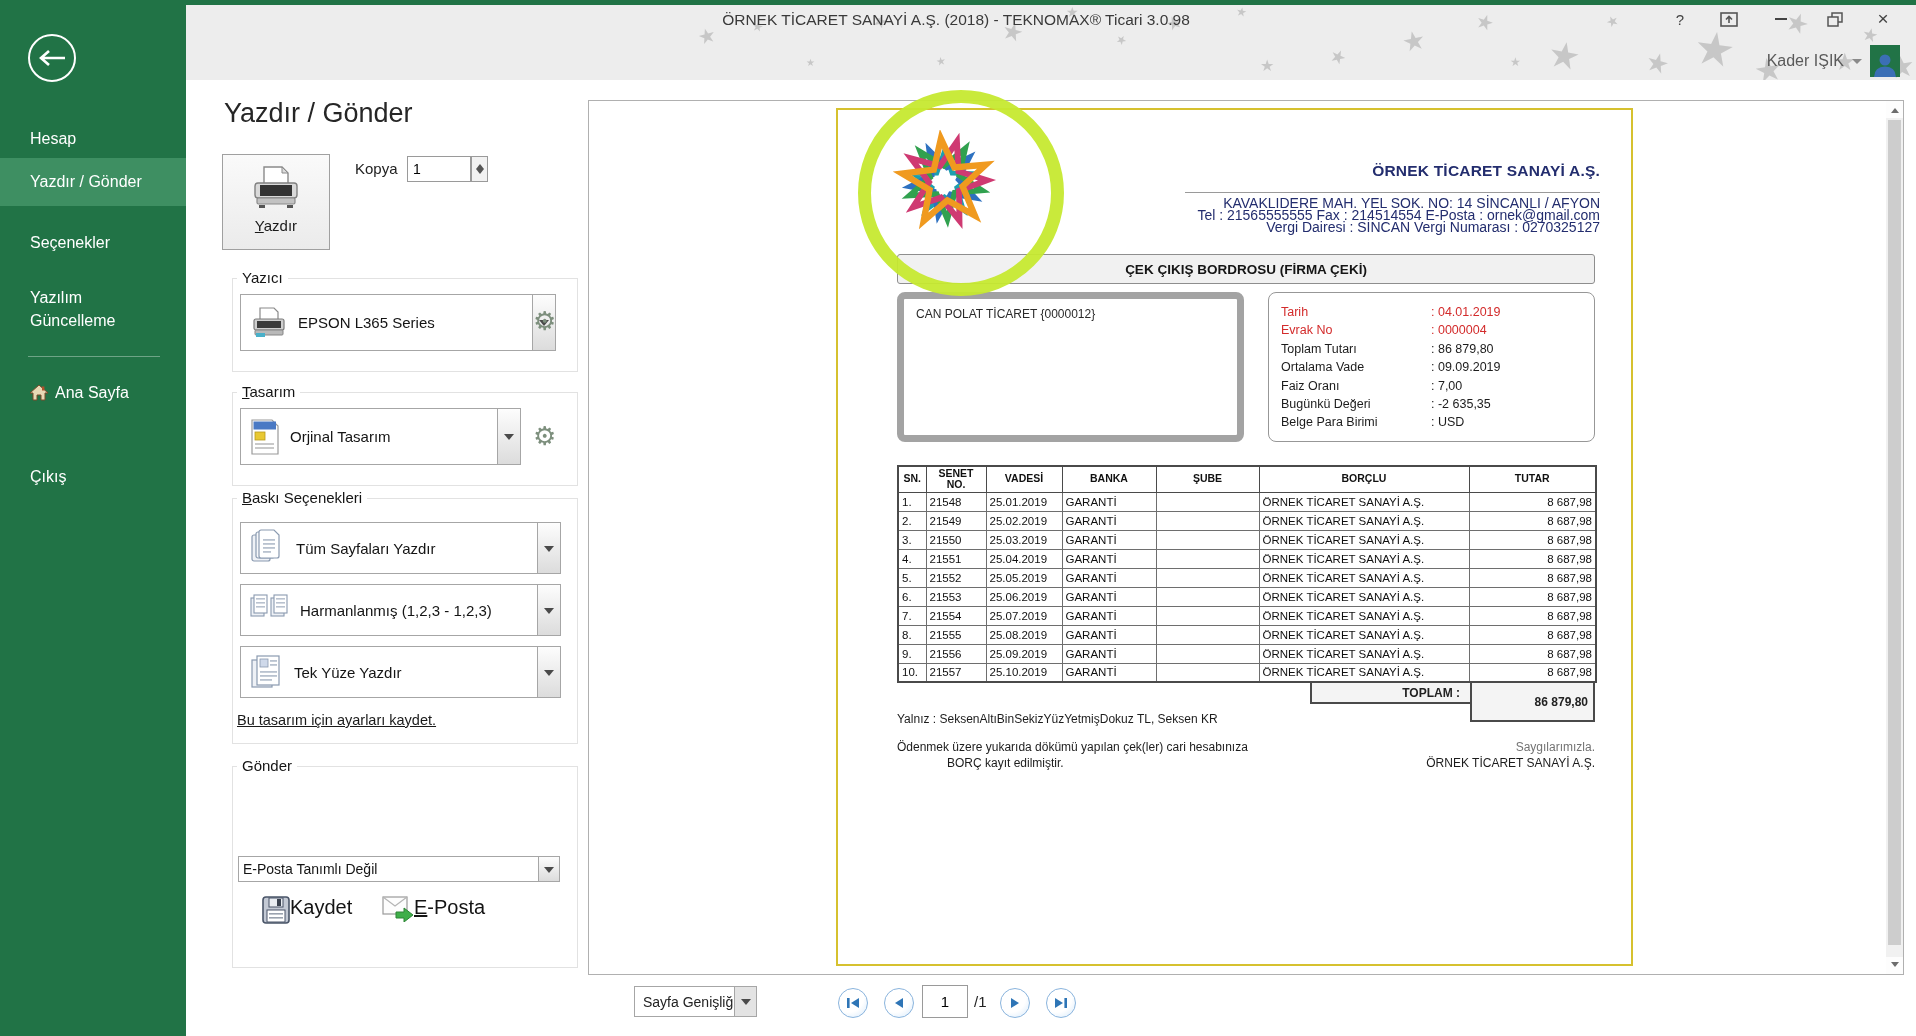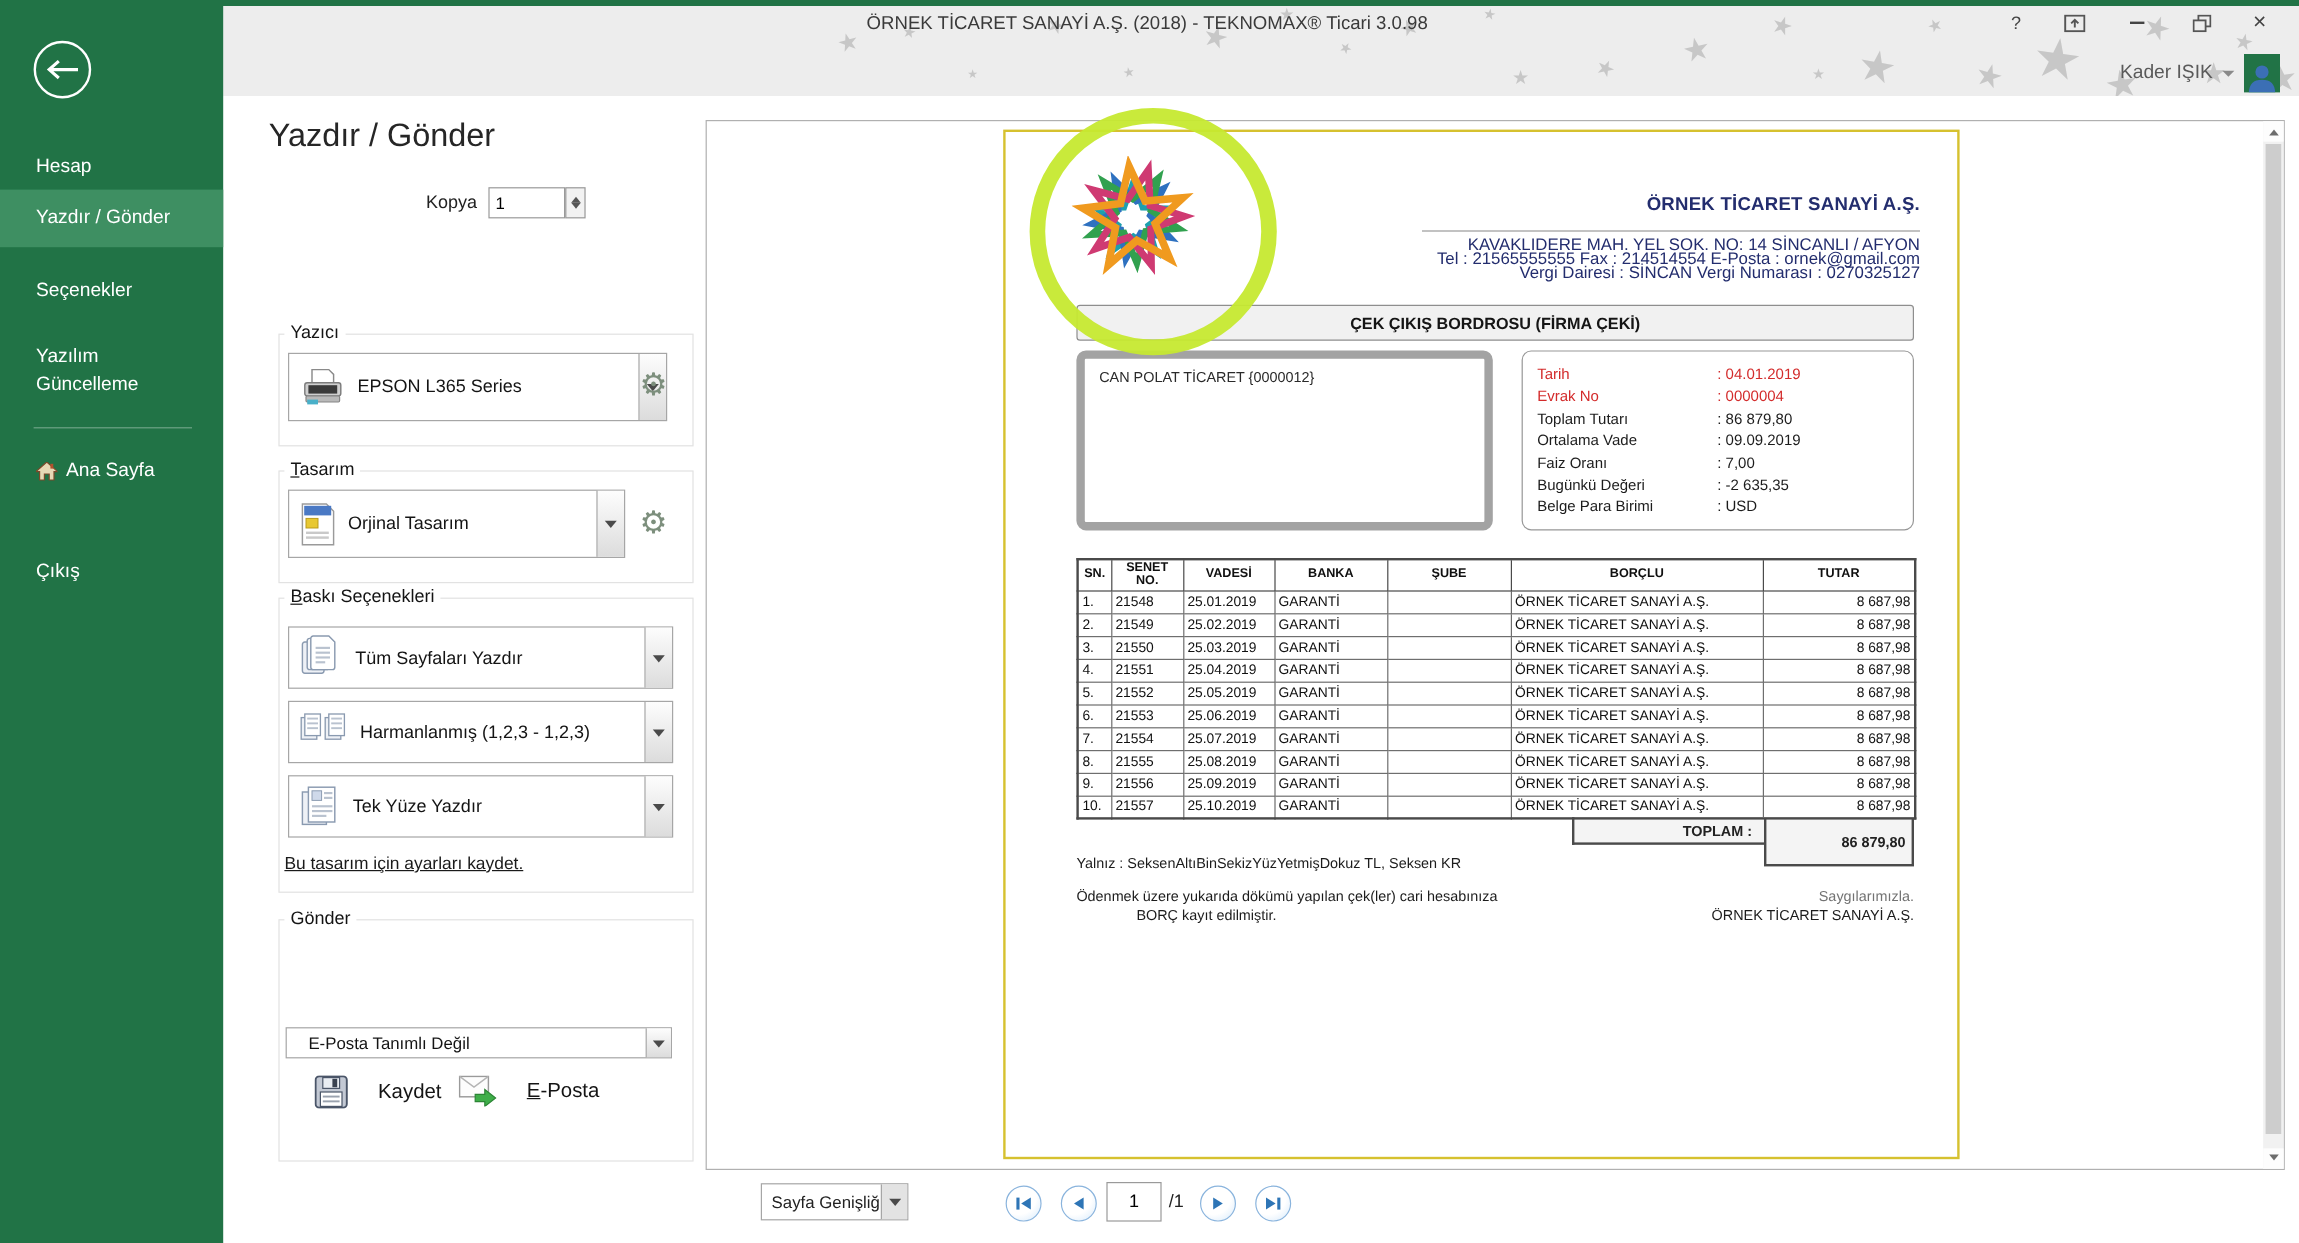--- a/index.html
+++ b/index.html
@@ -58,21 +58,21 @@
 
   .combo{position:absolute;border:1px solid #a6a6a6;background:#fff;display:flex;align-items:center;cursor:pointer}
   .combo .c-icon{margin:0 10px 0 9px;flex:none;display:flex}
   .combo .c-label{font-size:15px;color:#141414;white-space:nowrap}
   .combo .dd{position:absolute;right:0;top:0;bottom:0;width:23px;border-left:1px solid #a6a6a6;
              background:linear-gradient(#fdfdfd,#dcdcdc);display:flex;align-items:center;justify-content:center}
   .combo .dd::after{content:"";width:0;height:0;border:5px solid transparent;border-top:6px solid #4a4a4a;margin-top:6px}
   .combo.slim .c-label{font-size:14px;margin-left:6px}
   .gear{position:absolute;font-family:"DejaVu Sans","Liberation Sans",sans-serif;font-size:26px;color:#7d8f7d;cursor:pointer;line-height:1}
   .save-link{position:absolute;font-size:14.5px;color:#1a1a1a;text-decoration:underline;cursor:pointer}
-  .flat-btn{position:absolute;display:flex;align-items:center;gap:25px;cursor:pointer;font-size:17px;color:#141414}
+  .flat-btn{position:absolute;display:flex;gap:0;cursor:pointer;font-size:20px;color:#141414}
 
   
   .preview{position:absolute;left:588px;top:100px;width:1316px;height:875px;border:1px solid #b0b0b0;background:#fff;z-index:2}
   .page{position:absolute;left:836px;top:108px;width:797px;height:858px;border:2px solid var(--page-border);background:#fff;z-index:3}
   .annotation-circle{position:absolute;left:858px;top:90px;width:206px;height:206px;border:13px solid var(--annotation);
                      border-radius:50%;z-index:40;pointer-events:none;opacity:.95}
   .logo{position:absolute;left:893px;top:130px;z-index:4}
 
   .doc-company{position:absolute;left:1080px;top:162px;width:520px;text-align:right;font-size:15.5px;font-weight:bold;
                color:var(--navy);z-index:4;letter-spacing:.2px}
@@ -218,20 +218,32 @@
         <polygon points="9,0 18,8 15,8 15,15 11,15 11,10 7,10 7,15 3,15 3,8 0,8" fill="#e8d9b5" stroke="#7a4a2a" stroke-width="1"></polygon>
         <rect x="12" y="1.5" width="2.4" height="4" fill="#b0522d"></rect>
       </svg>
       <span>Ana Sayfa</span>
     </div>
     <div class="side-item" style="top:462px">Çıkış</div>
   </div>
 
   <div class="panel-title">Yazdır / Gönder</div>
 
+  <div class="print-btn">
+    <svg width="58" height="46" viewBox="0 0 58 46">
+      <path d="M17 2 h18 l6 6 v12 h-24 z" fill="#fff" stroke="#8a8a8a" stroke-width="1.4"></path>
+      <path d="M35 2 l6 6 h-6 z" fill="#dcdcdc" stroke="#8a8a8a" stroke-width="1"></path>
+      <rect x="8" y="18" width="42" height="15" rx="3" fill="#d9d9d9" stroke="#808080" stroke-width="1.4"></rect>
+      <rect x="13" y="20" width="32" height="11" fill="#333"></rect>
+      <rect x="10" y="33" width="38" height="6" rx="1.5" fill="#c2c2c2" stroke="#8a8a8a" stroke-width="1.2"></rect>
+      <rect x="12" y="40" width="6" height="3" fill="#555"></rect>
+        <rect x="40" y="40" width="6" height="3" fill="#555"></rect>
+    </svg>
+    <span class="lbl fl">Yazdır</span>
+  </div>
 
   <span class="copies-label">Kopya</span>
   <input class="copies-input" value="1" style="">
   <div class="spinner">
     <span class="tri-up"></span>
     <span class="tri-dn"></span>
   </div>
 
   <div class="group" style="left:232px;top:278px;width:346px;height:94px">
     <span class="group-label">Yazıcı</span>
@@ -324,21 +336,21 @@
     </span>
     <span class="c-label">Tek Yüze Yazdır</span>
     <span class="dd"></span>
   </div>
   <a class="save-link" style="left:237px;top:712px">Bu tasarım için ayarları kaydet.</a>
 
   <div class="group" style="left:232px;top:766px;width:346px;height:202px">
     <span class="group-label">Gönder</span>
   </div>
   <div class="combo slim" style="left:238px;top:856px;width:322px;height:26px">
-    <span class="c-label" style="margin-left:18px">E-Posta Tanımlı Değil</span>
+    <span class="c-label" style="margin-left:4px">E-Posta Tanımlı Değil</span>
     <span class="dd" style="width:21px"></span>
   </div>
   <div class="flat-btn" style="left:262px;top:896px">
     <svg width="28" height="28" viewBox="0 0 28 28">
       <rect x="1" y="1" width="26" height="26" rx="3" fill="#c3c9d4" stroke="#4a5568" stroke-width="1.6"></rect>
       <rect x="7" y="2" width="14" height="9" fill="#e9edf2" stroke="#4a5568" stroke-width="1"></rect>
       <rect x="15" y="3" width="4" height="7" fill="#3a4250"></rect>
       <rect x="5" y="14" width="18" height="12" fill="#fff" stroke="#4a5568" stroke-width="1"></rect>
       <rect x="7" y="17" width="14" height="1.6" fill="#9aa2ae"></rect>
         <rect x="7" y="21" width="14" height="1.6" fill="#9aa2ae"></rect>

